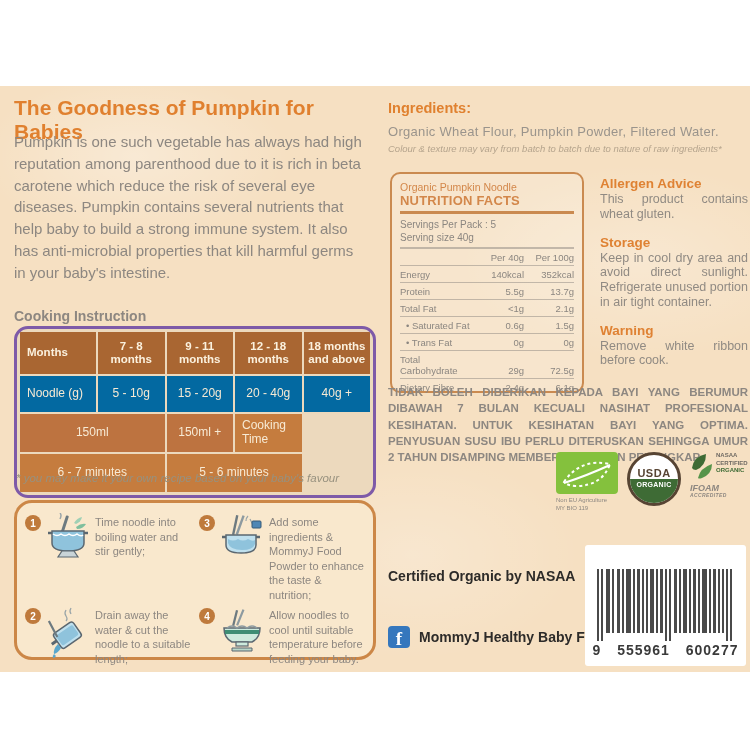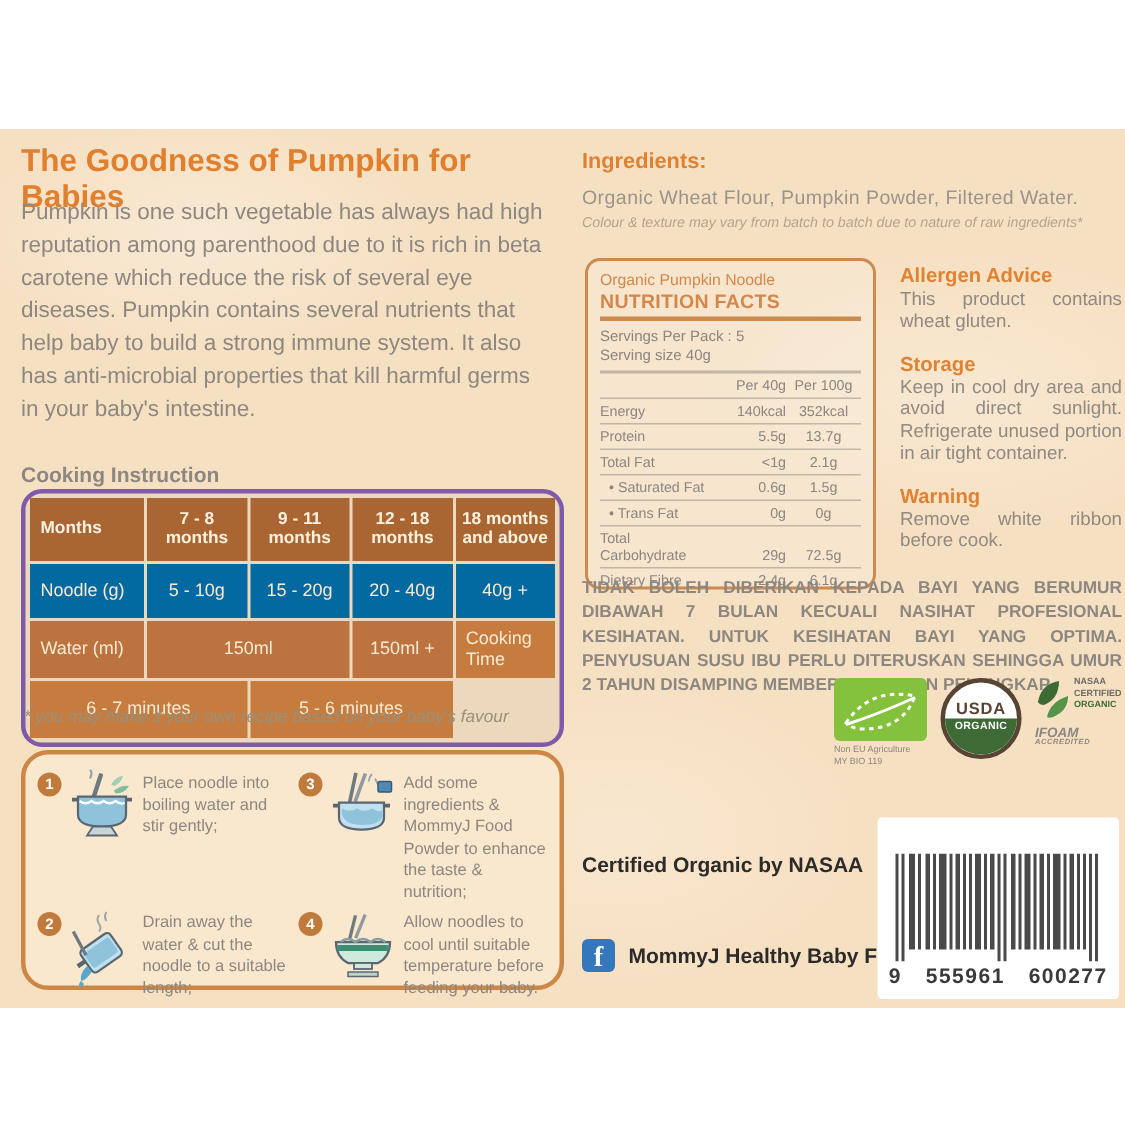--- a/index.html
+++ b/index.html
@@ -40,21 +40,21 @@
   .nut-box{position:absolute;left:390px;top:172px;width:194px;height:221px;border:2px solid #ca8a50;
     border-radius:10px;background:rgba(255,255,255,.18);padding:7px 8px 4px 8px;}
   .nut-product{font-size:10.5px;color:#d3874a;}
   .nut-title{font-size:13px;font-weight:bold;color:#d3874a;letter-spacing:.2px;}
   .nut-rule-thick{border-top:3px solid #ca8a50;margin:3px 0 4px 0;}
   .nut-serv{font-size:10px;color:#8b8680;line-height:1.3;}
   .nut-row{display:flex;align-items:flex-end;border-top:1px solid rgba(139,134,128,.5);padding:2.5px 0;}
   .nut-row:first-of-type{border-top:none;}
   .nut-lbl{flex:1;font-size:9.5px;color:#8b8680;}
   .nut-v1{width:50px;text-align:right;font-size:9.5px;color:#8b8680;}
-  .nut-v2{width:50px;text-align:center;font-size:9.5px;color:#8b8680;}
+  .nut-v2{width:50px;text-align:right;font-size:9.5px;color:#8b8680;}
   .nut-colhead .nut-v1,.nut-colhead .nut-v2{font-size:9.5px;}
   .advisories{position:absolute;left:600px;top:176px;width:148px;}
   .adv-block{margin-bottom:13px;}
   .adv-head{font-size:13.5px;font-weight:bold;color:#df8233;margin-bottom:1px;}
   .adv-text{font-size:12.5px;line-height:1.18;color:#908a83;text-align:justify;}
   .malay{position:absolute;left:388px;top:384px;width:360px;font-size:11.5px;font-weight:bold;
     color:#8d8781;line-height:1.42;text-align:justify;}
   
   .certs{position:absolute;left:556px;top:452px;width:194px;display:flex;gap:9px;align-items:flex-start;}
   .eu-logo{width:62px;}
@@ -101,21 +101,20 @@
     <div class="ct-cell hdr">9 - 11 months</div>
     <div class="ct-cell hdr">12 - 18 months</div>
     <div class="ct-cell hdr">18 months and above</div>
 
     <div class="ct-cell r2 lbl">Noodle (g)</div>
     <div class="ct-cell r2">5 - 10g</div>
     <div class="ct-cell r2">15 - 20g</div>
     <div class="ct-cell r2">20 - 40g</div>
     <div class="ct-cell r2">40g +</div>
 
-    <div class="ct-cell r3 lbl">Water (ml)</div>
     <div class="ct-cell r3 sp2">150ml</div>
     <div class="ct-cell r3">150ml +</div>
 
     <div class="ct-cell r4 lbl">Cooking Time</div>
     <div class="ct-cell r4 sp2">6 - 7 minutes</div>
     <div class="ct-cell r4 sp2">5 - 6 minutes</div>
   </div>
 
   <div class="footnote">* you may make it your own recipe based on your baby's favour</div>
 
@@ -127,21 +126,21 @@
           <path d="M14 6 q2 -4 0 -6" stroke="#9aa5a8" stroke-width="1.5" fill="none"></path>
           <path d="M28 10 q3 -5 8 -6 q-1 5 -6 7z" fill="#9fd0b5"></path>
           <path d="M30 14 q5 -4 10 -3 q-3 5 -9 5z" fill="#7fbf9d"></path>
           <rect x="17" y="2" width="3" height="22" rx="1" fill="#6d7a80" transform="rotate(18 18 12)"></rect>
           <path d="M6 18 h32 v12 q0 8 -16 8 q-16 0 -16 -8 z" fill="#8fc3dc" stroke="#5b6770" stroke-width="1.5"></path>
           <path d="M7 21 q4 3 8 0 q4 3 8 0 q4 3 8 0 q4 3 6 1" stroke="#ffffff" stroke-width="1.5" fill="none"></path>
           <path d="M2 20 h4 M38 20 h4" stroke="#5b6770" stroke-width="2.5"></path>
           <path d="M16 38 h12 l4 6 h-20 z" fill="#c9d4d8" stroke="#5b6770" stroke-width="1.2"></path>
         </svg>
       </div>
-      <div class="step-text">Place noodle into boiling water and stir gently;</div>
+      <div class="step-text">Time noodle into boiling water and stir gently;</div>
     </div>
 
     <div class="step">
       <div class="step-num">3</div>
       <div class="step-icon">
         <svg width="44" height="54" viewBox="0 0 44 54">
           <path d="M30 6 l4 8 M26 8 q0 -3 2 -5" stroke="#9aa5a8" stroke-width="1.2" fill="none"></path>
           <rect x="32" y="8" width="9" height="7" rx="1" fill="#4f87b5" stroke="#365a78" stroke-width="1"></rect>
           <rect x="14" y="2" width="2.4" height="20" fill="#6d7a80" transform="rotate(12 15 12)"></rect>
           <rect x="19" y="2" width="2.4" height="20" fill="#8d9aa0" transform="rotate(20 20 12)"></rect>

